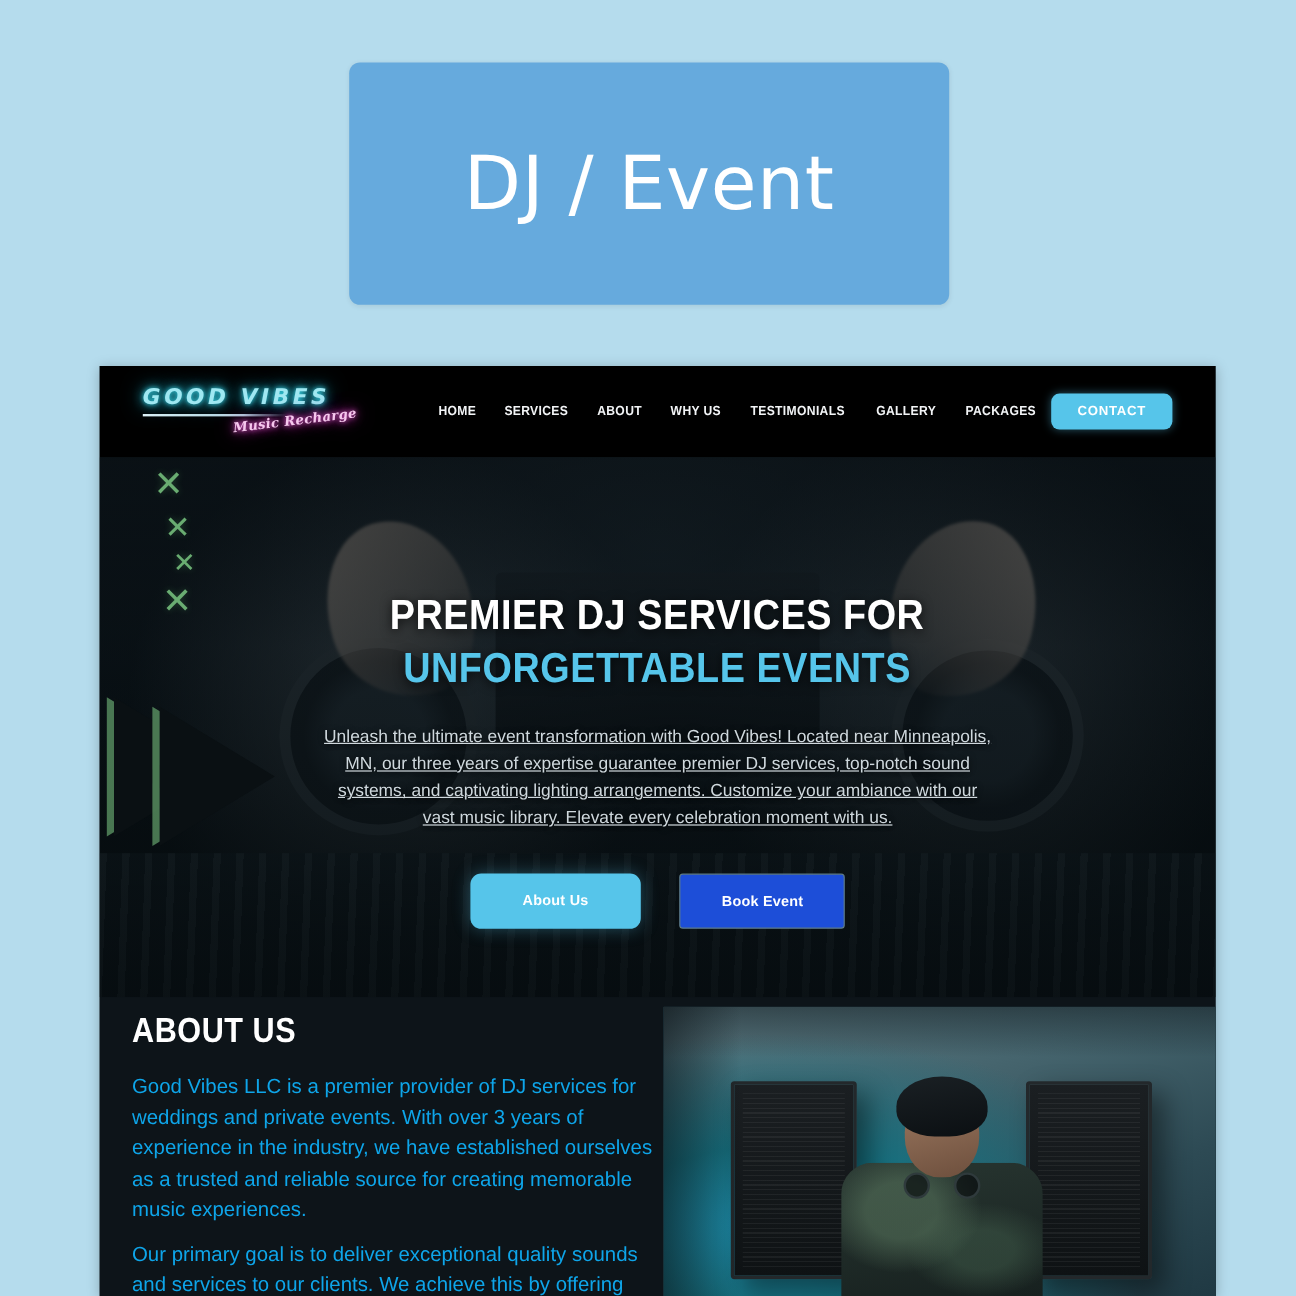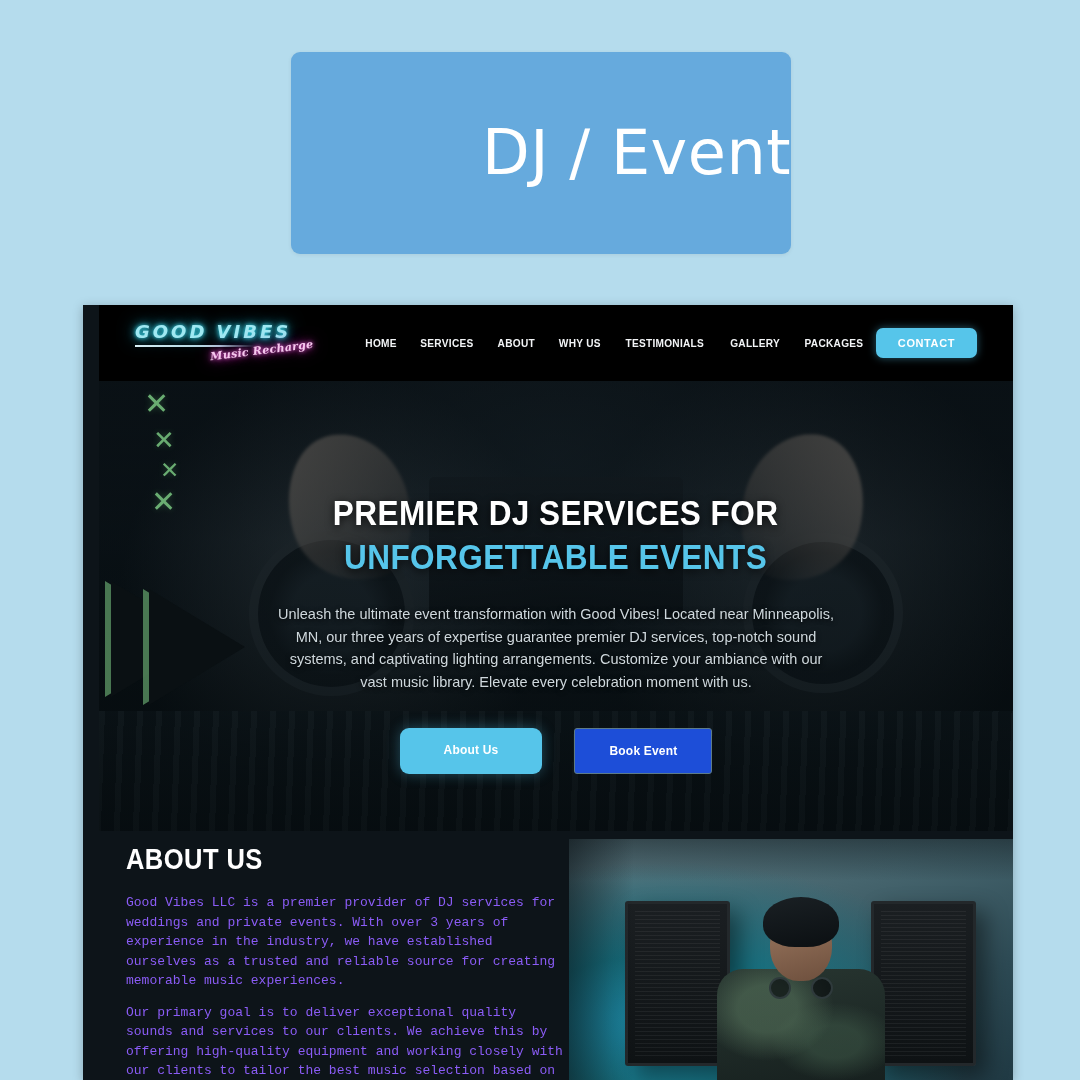--- a/index.html
+++ b/index.html
@@ -12,42 +12,41 @@
   }
   .canvas { position:relative; width:1080px; height:1080px; background:#b5dced; }
 
   
   .badge {
     position:absolute; left:291px; top:52px;
     width:500px; height:202px;
     background:#66aadd;
     border-radius:9px;
     display:flex; flex-direction:column;
-    align-items:flex-end; justify-content:center;
+    align-items:center; justify-content:center;
     box-shadow:0 1px 4px rgba(0,0,0,.07);
   }
   .badge-line {
     color:#ffffff;
     font-size:62px;
     line-height:1.08;
     font-weight:400;
     letter-spacing:.5px;
     text-align:center;
     font-family:"DejaVu Sans", sans-serif;
   }
   .badge-line.l2 { letter-spacing:1px; }
 
   
   .site {
     position:absolute; left:83px; top:305px;
     width:930px; height:775px;
     overflow:hidden;
     background:#0d1419;
     box-shadow:0 2px 10px rgba(0,0,0,.25);
-    padding-left:16px;
   }
 
   
   .navbar {
     position:relative; height:76px; background:#000000;
     display:flex; align-items:center;
     z-index:6;
   }
   .logo { position:absolute; left:36px; top:16px; width:175px; height:48px; }
   .logo-main {
@@ -176,20 +175,21 @@
     transform:scaleX(.90); transform-origin:center;
     text-transform:uppercase; line-height:1.26;
     text-shadow:0 2px 9px rgba(0,0,0,.75);
   }
   .hero-h1 .accent { color:#56c5ea; }
   .hero-p {
     margin-top:24px; width:556px;
     text-align:center; color:#cfd8dd;
     font-size:14.5px; line-height:1.56;
     text-shadow:0 1px 5px rgba(0,0,0,.85);
+    text-decoration:underline;
   }
   .hero-btns { margin-top:34px; display:flex; gap:32px; }
   .btn-primary {
     background:#56c5ea; color:#ffffff;
     font-size:12px; font-weight:700;
     padding:15px 44px; border-radius:9px;
     letter-spacing:.2px; cursor:pointer;
     box-shadow:0 0 14px rgba(86,197,234,.35);
   }
   .btn-outline {
@@ -207,24 +207,23 @@
   }
   .about-inner { position:relative; height:100%; }
   .about-left { position:absolute; left:27px; top:12px; width:450px; }
   .about-h2 {
     font-family:"Liberation Sans", sans-serif;
     font-weight:700; font-size:29px; color:#ffffff;
     letter-spacing:.5px; text-transform:uppercase;
     transform:scaleX(.88); transform-origin:left center;
   }
   .about-p {
-    margin-top:17px; color:#8b5cf6;
-    font-size:13px; line-height:1.50;
+    margin-top:17px; color:#0ea5e9;
+    font-size:17px; line-height:1.50;
     width:440px;
-    font-family:Liberation Mono, monospace;
   }
   .about-p + .about-p { margin-top:12px; }
 
   .about-figure {
     position:absolute; left:470px; top:8px;
     width:463px; height:262px; overflow:hidden;
     background:#16303a;
   }
   .fig-wall {
     position:absolute; inset:0;

